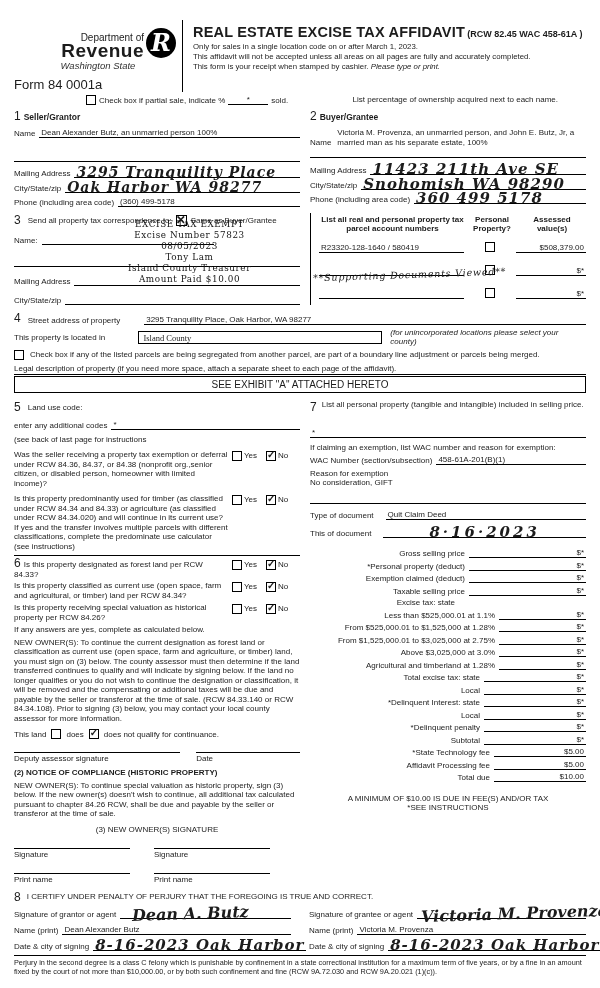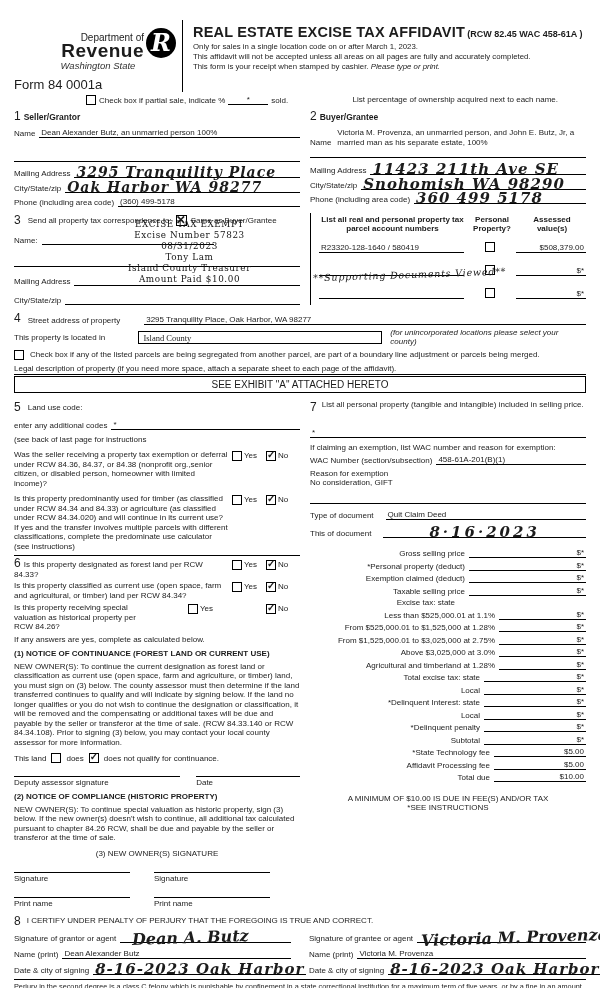--- a/index.html
+++ b/index.html
@@ -175,21 +175,21 @@
     <div class="colL s3wrap">
       <div class="row" style="align-items:center;gap:4px;">
         <span class="num">3</span>
         <span>Send all property tax correspondence to:</span>
         <span class="cb xed"></span>
         <span>Same as Buyer/Grantee</span>
       </div>
       <div class="stamp">
         <div>EXCISE TAX EXEMPT</div>
         <div>Excise Number 57823</div>
-        <div>08/31/2023</div>
+        <div>08/05/2023</div>
         <div>Tony Lam</div>
         <div>Island County Treasurer</div>
         <div>Amount Paid $10.00</div>
       </div>
       <div class="fline" style="margin-top:8px;width:70%;">
         <span class="lbl">Name:</span>
         <span class="val"></span>
       </div>
       <div class="fline" style="margin-top:12px;">
           <span class="val"></span>
@@ -309,33 +309,32 @@
           <span class="qt">Is this property classified as current use (open space, farm and agricultural, or timber) land per RCW 84.34?</span>
           <span class="ynCol">
               <span class="cb"></span>
               <span>Yes</span>
             </span>
           <span class="ynCol">
               <span class="cb checked"></span>
               <span>No</span>
             </span>
         </div>
-        <div class="q" style="margin-top:3px;gap:44px;">
+        <div class="q" style="margin-top:3px;">
           <span class="qt">Is this property receiving special valuation as historical property per RCW 84.26?</span>
           <span class="ynCol">
               <span class="cb"></span>
               <span>Yes</span>
             </span>
           <span class="ynCol">
               <span class="cb checked"></span>
               <span>No</span>
             </span>
         </div>
         <div class="para">If any answers are yes, complete as calculated below.</div>
-        <div class="noticeTitle">(1) NOTICE OF CONTINUANCE (FOREST LAND OR CURRENT USE)</div>
         <div class="para"><span>NEW OWNER(S):  To continue the current designation as forest land or classification as current use (open space, farm and agriculture, or timber) land, </span><span class="b">you must sign on (3) below</span><span>.  The county assessor must then determine if the land transferred continues to qualify and will indicate by signing below. If the land no longer qualifies or you do not wish to continue the designation or classification, it will be removed and the compensating or additional taxes will be due and payable by the seller or transferor at the time of sale. (RCW 84.33.140 or RCW 84.34.108).  Prior to signing (3) below, you may contact your local county assessor for more information.</span></div>
         <div class="row" style="margin-top:6px;gap:5px;align-items:center;">
           <span>This land</span>
           <span class="cb"></span>
           <span>does</span>
           <span class="cb checked"></span>
           <span>does not qualify for continuance.</span>
         </div>
         <div class="row" style="margin-top:13px;gap:16px;">
           <div style="flex:1.6;border-top:1px solid #000;padding-top:1px;"><span>Deputy assessor signature</span></div>

